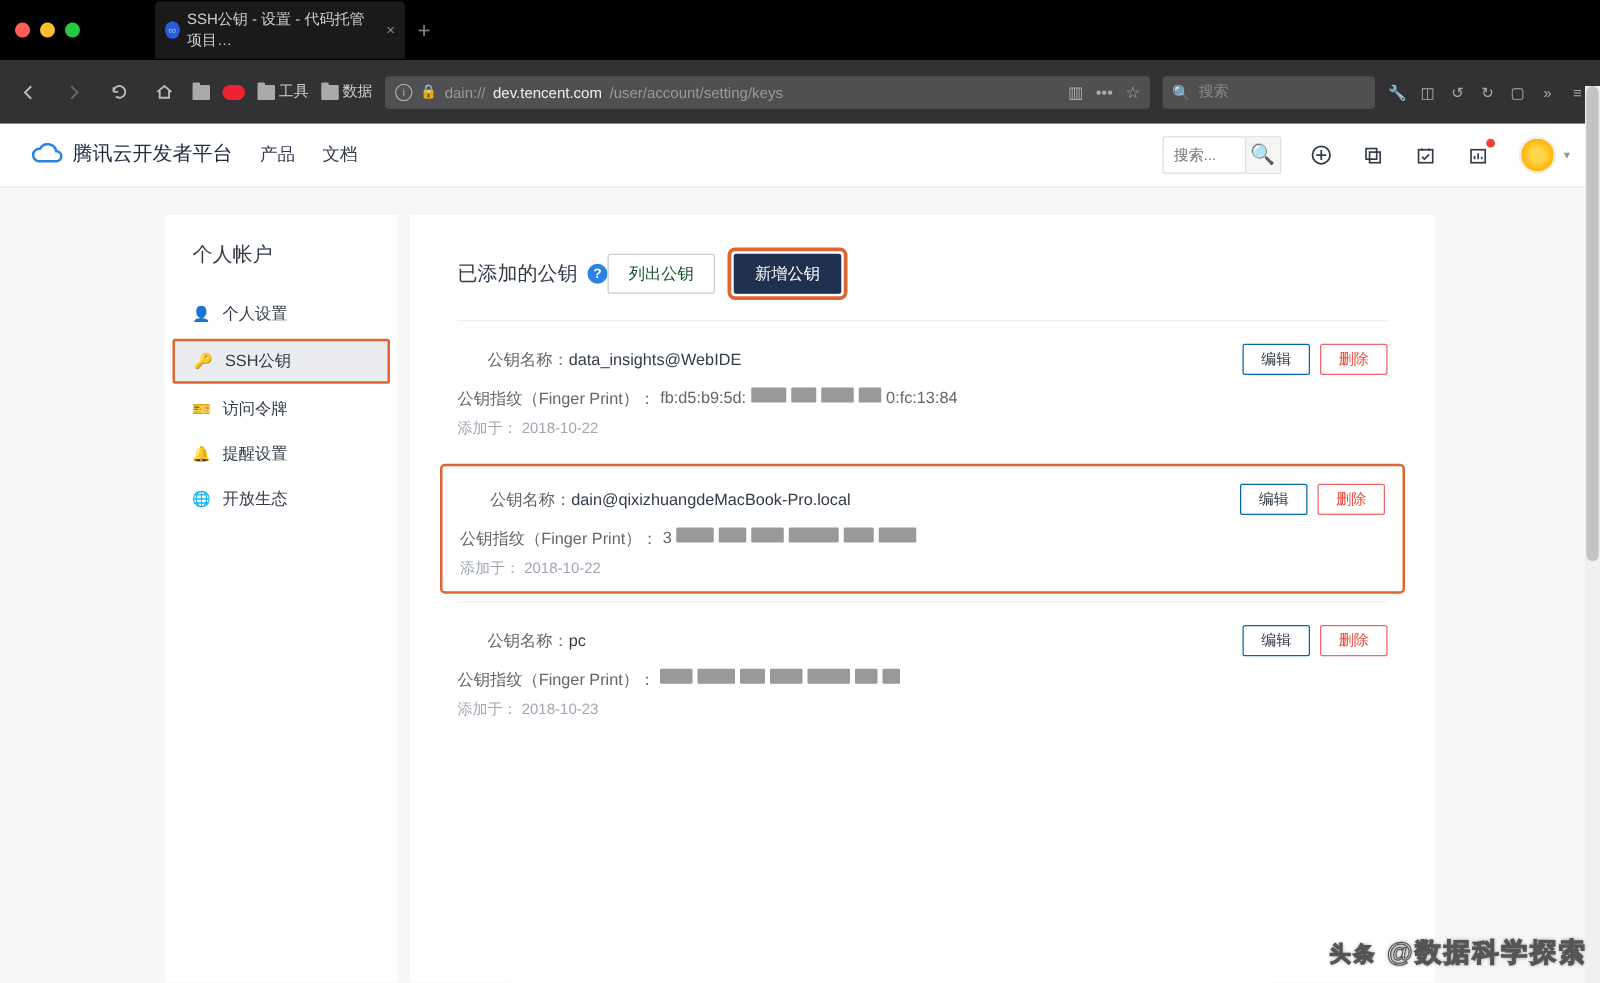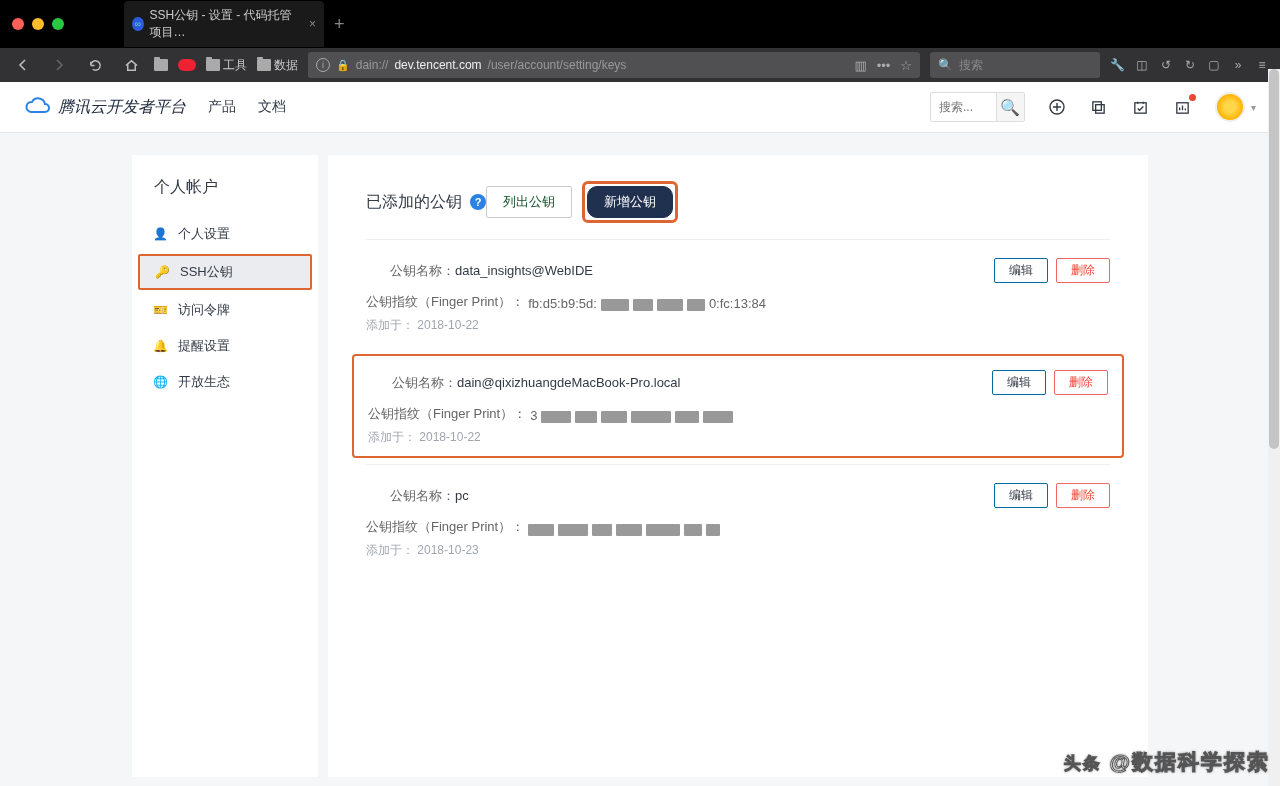--- a/index.html
+++ b/index.html
@@ -10,40 +10,40 @@
 .traffic-light { width: 12px; height: 12px; border-radius: 50%; }
 .tl-red { background: #ff5f57; }
 .tl-yellow { background: #ffbd2e; }
 .tl-green { background: #28c940; }
 .tab { margin-left: 60px; background: #1a1a1a; color: #ccc; font-size: 12px; padding: 6px 8px; display: flex; align-items: center; gap: 6px; border-radius: 4px 4px 0 0; max-width: 200px; }
 .tab .fav { width: 14px; height: 14px; border-radius: 50%; background: #2b5adc; display:flex; align-items:center; justify-content:center;}
 .tab .fav::after{content:'∞'; color:#7cc; font-size:9px;}
 .tab .close { color: #888; cursor: pointer; margin-left: 4px; }
 .tab-plus { color: #888; font-size: 18px; margin-left: 10px; }
 
-.toolbar { background: #323234; height: 34px; display: flex; align-items: center; padding: 0 10px; gap: 10px; color: #ccc; font-size: 12px; }
+.toolbar { background: #323234; height: 51px; display: flex; align-items: center; padding: 0 10px; gap: 10px; color: #ccc; font-size: 12px; }
 .tb-btn { width: 26px; height: 26px; display:flex; align-items:center; justify-content:center; color: #bbb; border-radius:3px; }
 .tb-btn.disabled{color:#666;}
 .tb-btn svg{stroke:currentColor; fill:none; stroke-width:1.6;}
 .bm { display:flex; align-items:center; gap:3px; color:#ccc; font-size:12px;}
 .bm .folder-ico{width:14px;height:12px;background:#aaa;border-radius:1px;position:relative;}
 .bm .folder-ico::before{content:'';position:absolute;top:-2px;left:0;width:6px;height:2px;background:#aaa;border-radius:1px 1px 0 0;}
 .cloud-bm{width:18px;height:12px;background:#e23;border-radius:6px;position:relative;}
 .urlbar { flex: 1; background: #505053; height: 26px; border-radius: 3px; display: flex; align-items: center; padding: 0 8px; gap: 6px; color: #ddd; font-size: 12px; }
 .urlbar .info-i{width:14px;height:14px;border:1px solid #aaa;border-radius:50%;display:flex;align-items:center;justify-content:center;font-size:9px;color:#aaa;}
 .urlbar .lock{color:#5c5;font-size:11px;}
 .urlbar-path{color:#999;}
 .urlbar-host{color:#eee;}
 .urlbar-right{margin-left:auto;display:flex;gap:10px;color:#aaa;font-size:13px;}
 .search-box { background: #505053; height: 26px; border-radius: 3px; display: flex; align-items: center; padding: 0 8px; gap: 6px; color: #888; font-size: 12px; width: 170px; }
 .tb-right{display:flex;gap:8px;align-items:center;}
 .tb-icon{width:16px;height:16px;display:flex;align-items:center;justify-content:center;color:#aaa;}
 
 .app-header { background: #fff; height: 51px; border-bottom: 1px solid #e5e5e5; display: flex; align-items: center; padding: 0 24px; gap: 22px; }
-.logo { display: flex; align-items: flex-end; gap: 6px; font-style: italic; }
+.logo { display: flex; align-items: flex-start; gap: 6px; }
 .logo-ico{width:28px;height:22px;position:relative;}
 .logo-ico svg{width:28px;height:22px;}
 .logo-text { font-size: 16px; color: #202d40; font-weight: 500; }
 .nav-link { font-size: 14px; color: #323a45; cursor: pointer; }
 .hdr-spacer { flex: 1; }
 .app-search { border: 1px solid #ddd; border-radius: 2px; height: 30px; display: flex; align-items: center; width: 95px; }
 .app-search input { border: none; outline: none; font-size: 12px; padding: 0 8px; width: 65px; color: #666; }
 .app-search .sbtn { width: 28px; height: 28px; background: #f5f5f5; border-left: 1px solid #ddd; display: flex; align-items: center; justify-content: center; color: #888; }
 .hdr-ico { width: 20px; height: 20px; color: #323a45; display:flex; align-items:center; justify-content:center; position:relative;}
 .hdr-ico.badge::after{content:'';position:absolute;top:-3px;right:-3px;width:7px;height:7px;background:#e43;border-radius:50%;}
@@ -58,30 +58,30 @@
 .sb-item { display: flex; align-items: center; gap: 10px; padding: 9px 22px; font-size: 13px; color: #323a45; cursor: pointer; }
 .sb-item.active { background: #eaecef; border: 2px solid #d63; border-radius: 2px; margin: 2px 6px; padding: 7px 16px; }
 .sb-item .ico { width: 14px; height: 14px; display:flex;align-items:center;justify-content:center;color:#76808e; font-size:12px;}
 
 .main { background: #fff; width: 820px; padding: 26px 38px; }
 .main-head { display: flex; align-items: center; justify-content: flex-start; padding-bottom: 16px; border-bottom: 1px solid #eee; }
 .main-title { font-size: 16px; color: #323a45; display: flex; align-items: center; gap: 8px; }
 .help-ico{width:16px;height:16px;border-radius:50%;background:#2b82e5;color:#fff;font-size:11px;display:flex;align-items:center;justify-content:center;font-weight:bold;}
 .head-btns { display: flex; gap: 10px; align-items:center;}
 .btn { border: 1px solid #ccc; background: #fff; padding: 6px 16px; font-size: 13px; color: #14532d; border-radius: 2px; cursor: pointer; }
-.btn.primary { background: #20304f; color: #fff; border-color: #20304f; border-radius: 10px; }
+.btn.primary { background: #20304f; color: #fff; border-color: #20304f; }
 .highlight-btn{border:3px solid #d63;border-radius:6px;padding:2px;}
 
 .key-block { padding: 18px 0 14px; position:relative;}
 .key-block + .key-block{border-top:1px solid #f0f0f0;}
 .key-block.highlighted { border: 2px solid #d63; border-radius: 4px; padding: 14px 14px 10px; margin: 6px -14px; }
 .key-row { display: flex; align-items: center; justify-content: space-between; margin-bottom: 10px; margin-left: 24px; }
 .key-label { font-size: 13px; color: #323a45; }
 .key-label .lbl{color:#666;}
-.fingerprint{font-size:13px;color:#666;display:flex;align-items:flex-end;gap:4px;}
+.fingerprint{font-size:13px;color:#666;display:flex;align-items:flex-start;gap:4px;}
 .fp-blur{display:inline-block;height:12px;background:#999;border-radius:1px;}
 .added { font-size: 12px; color: #a0a6b0; margin-top: 6px; }
 .row-btns { display: flex; gap: 8px; }
 .sm-btn { border: 1px solid #0369a1; background: #fff; padding: 3px 14px; font-size: 12px; color: #323a45; border-radius: 2px; cursor: pointer; }
 .sm-btn.del { border-color: #e66; color: #e43; }
 
 .watermark{position:fixed;bottom:10px;right:10px;font-size:21px;color:#fff;font-weight:bold;letter-spacing:2px;text-shadow:0 0 3px rgba(0,0,0,.6); -webkit-text-stroke: 1px #555;}
 .wm-small{font-size:17px;}
 
 .scrollbar{position:fixed;right:0;top:69px;bottom:0;width:12px;background:#f0f0f0;}

